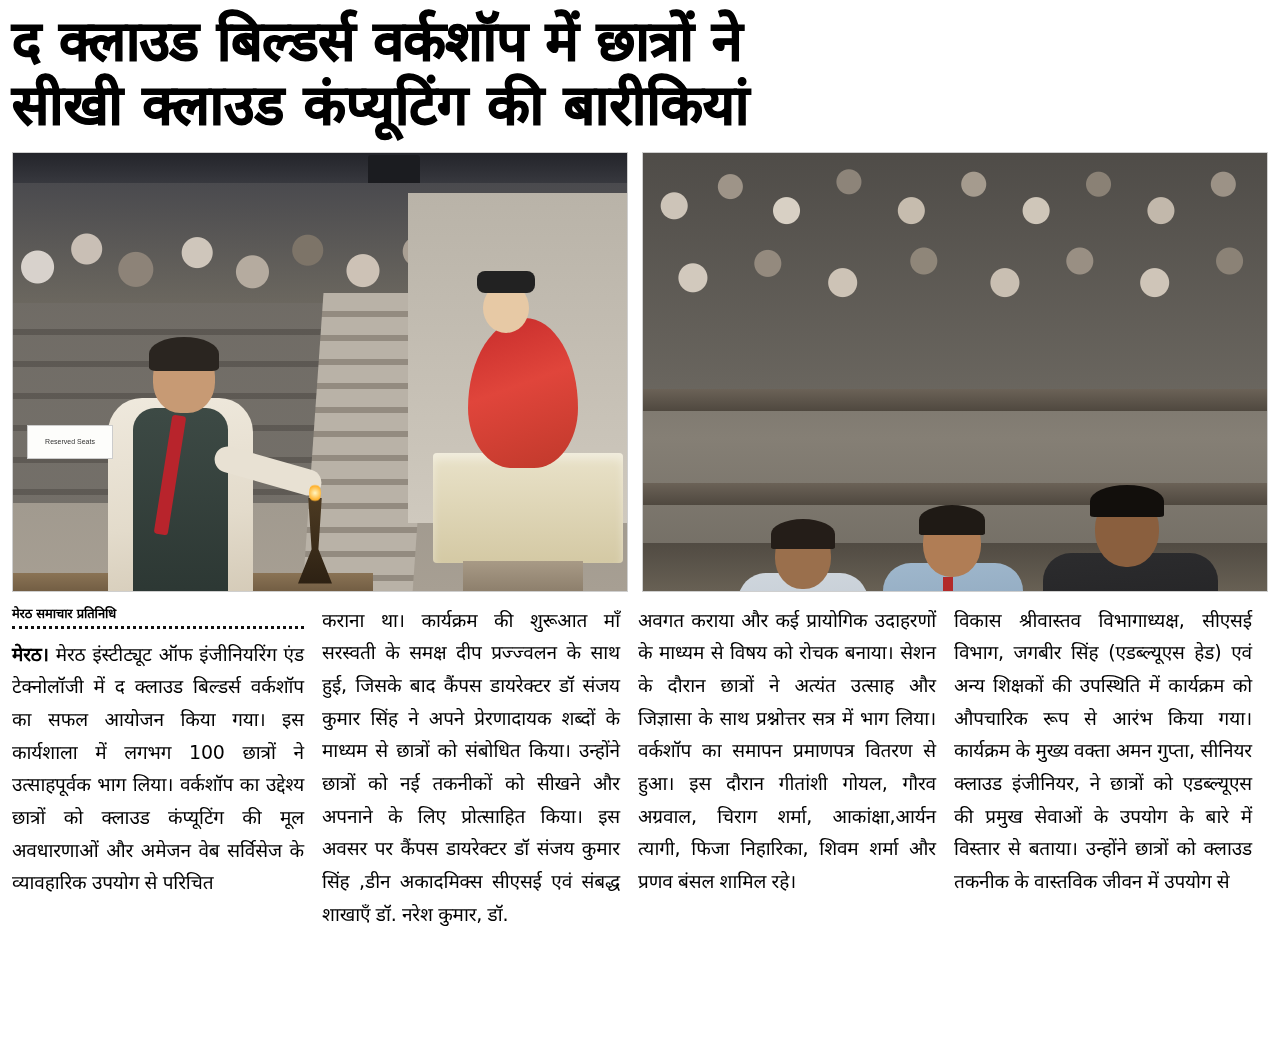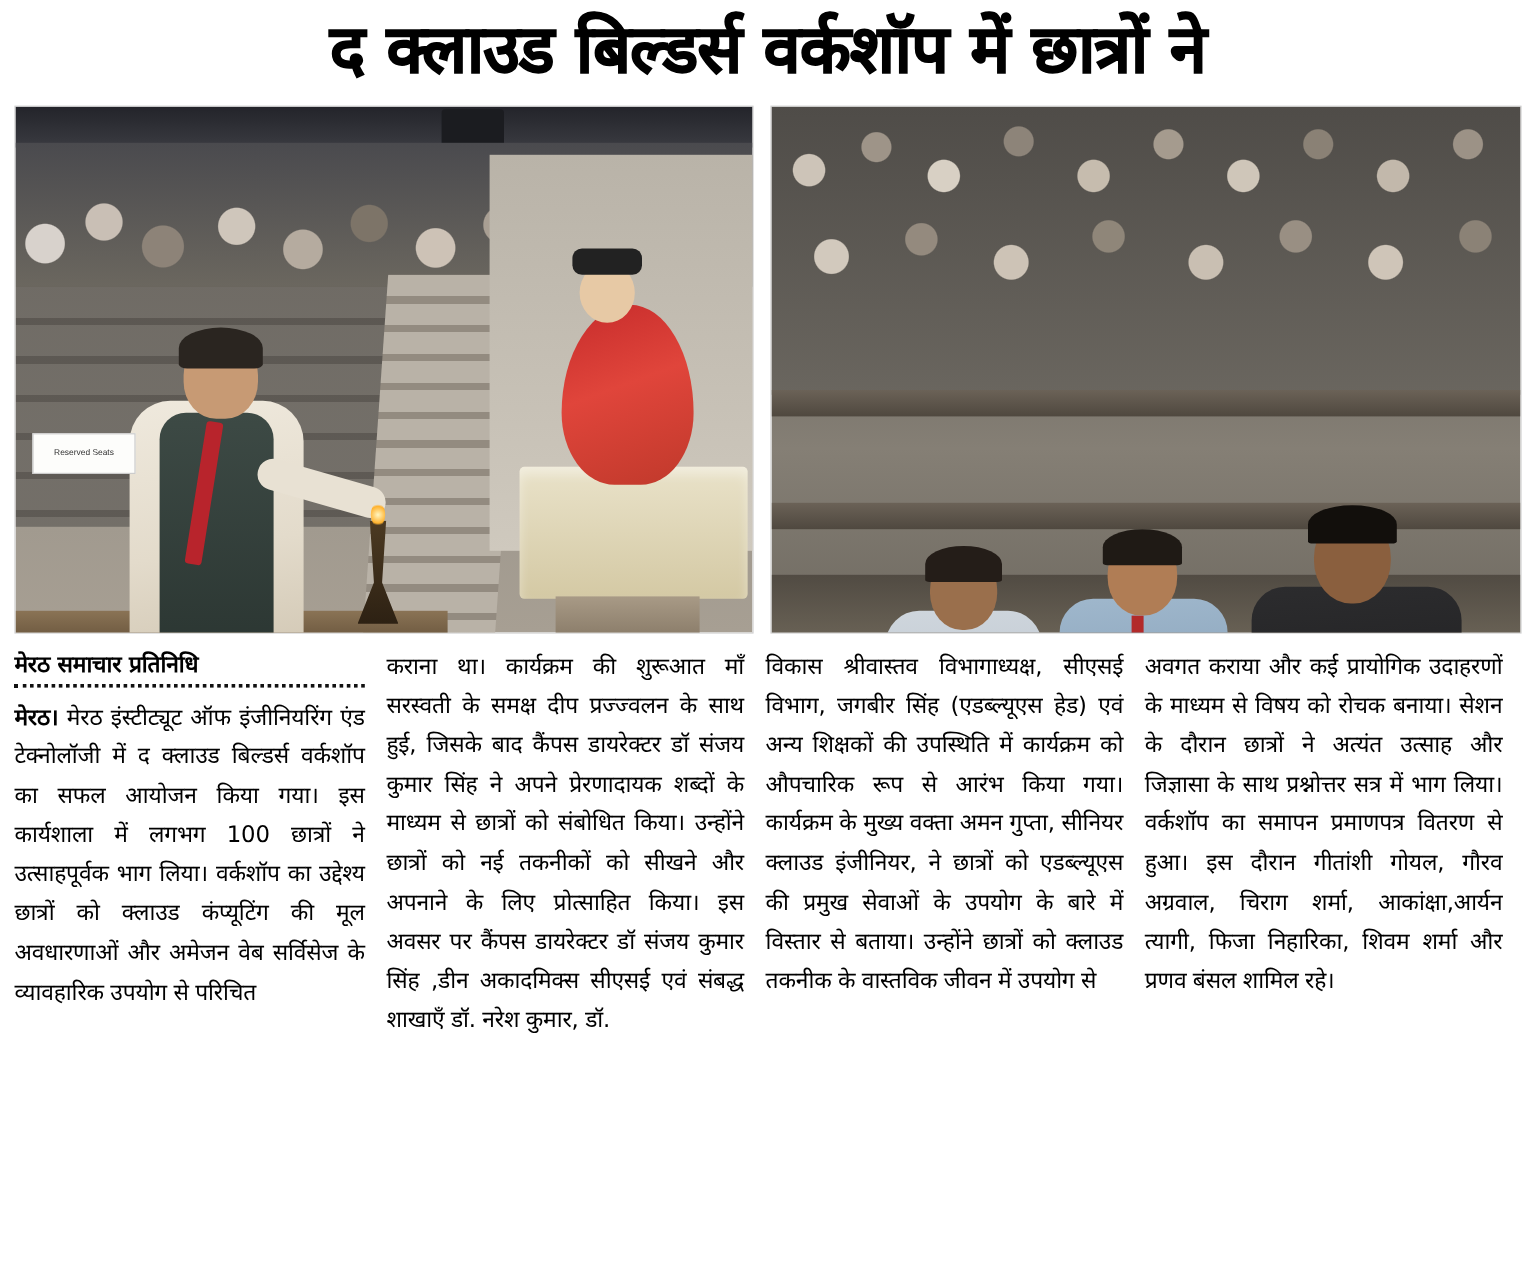--- a/index.html
+++ b/index.html
@@ -23,21 +23,21 @@
   }
 
   
   .headline {
     margin: 10px 0 0 0;
     font-family: "DejaVu Sans", sans-serif;
     font-weight: 700;
     font-size: 55px;
     line-height: 1.16;
     letter-spacing: -0.5px;
-    text-align: center;
+    text-align: left;
     color: #000;
     -webkit-text-stroke: 1.1px #000;
   }
   .headline .line {
     display: block;
     white-space: nowrap;
   }
   .headline .line2 { letter-spacing: 0.2px; }
 
   
@@ -239,21 +239,21 @@
     display: flex;
     gap: 18px;
     margin-top: 12px;
   }
   .col { width: 298px; }
   .col.c1 { width: 292px; }
 
   .byline {
     font-family: "DejaVu Sans", sans-serif;
     font-weight: 700;
-    font-size: 19px;
+    font-size: 13px;
     letter-spacing: -0.2px;
     margin: 0 0 3px 0;
   }
   .dotrule {
     border-top: 3px dotted #111;
     margin: 4px 0 9px 0;
     height: 0;
   }
   p.body {
     margin: 0;
@@ -269,20 +269,21 @@
   .col.c1 p.body { text-indent: 0; }
   .lead-strong { font-weight: 700; }
 </style>
 </head>
 <body>
 
 <div class="page">
 
   <h1 class="headline">
     <span class="line line1">द क्लाउड बिल्डर्स वर्कशॉप में छात्रों ने</span>
+    <span class="line line2">सीखी क्लाउड कंप्यूटिंग की बारीकियां</span>
   </h1>
 
   <div class="photos">
 
     <div class="photo left">
       <div class="p1">
         <div class="ceiling"></div>
         <div class="speaker"></div>
         <div class="crowd"></div>
         <div class="seats"></div>
@@ -335,22 +336,22 @@
       <div class="byline">मेरठ समाचार प्रतिनिधि</div>
       <div class="dotrule"></div>
       <p class="body lead"><span class="lead-strong">मेरठ।</span> <span>मेरठ इंस्टीट्यूट ऑफ इंजीनियरिंग एंड टेक्नोलॉजी में द क्लाउड बिल्डर्स वर्कशॉप का सफल आयोजन किया गया। इस कार्यशाला में लगभग 100 छात्रों ने उत्साहपूर्वक भाग लिया। वर्कशॉप का उद्देश्य छात्रों को क्लाउड कंप्यूटिंग की मूल अवधारणाओं और अमेजन वेब सर्विसेज के व्यावहारिक उपयोग से परिचित</span></p>
     </div>
 
     <div class="col">
       <p class="body">कराना था। कार्यक्रम की शुरूआत माँ सरस्वती के समक्ष दीप प्रज्ज्वलन के साथ हुई, जिसके बाद कैंपस डायरेक्टर डॉ संजय कुमार सिंह ने अपने प्रेरणादायक शब्दों के माध्यम से छात्रों को संबोधित किया। उन्होंने छात्रों को नई तकनीकों को सीखने और अपनाने के लिए प्रोत्साहित किया। इस अवसर पर कैंपस डायरेक्टर डॉ संजय कुमार सिंह ,डीन अकादमिक्स सीएसई एवं संबद्ध शाखाएँ डॉ. नरेश कुमार, डॉ.</p>
     </div>
 
     <div class="col">
+      <p class="body">अवगत कराया और कई प्रायोगिक उदाहरणों के माध्यम से विषय को रोचक बनाया। सेशन के दौरान छात्रों ने अत्यंत उत्साह और जिज्ञासा के साथ प्रश्नोत्तर सत्र में भाग लिया। वर्कशॉप का समापन प्रमाणपत्र वितरण से हुआ। इस दौरान गीतांशी गोयल, गौरव अग्रवाल, चिराग शर्मा, आकांक्षा,आर्यन त्यागी, फिजा निहारिका, शिवम शर्मा और प्रणव बंसल शामिल रहे।</p>
+    </div>
+
+    <div class="col">
       <p class="body">विकास श्रीवास्तव विभागाध्यक्ष, सीएसई विभाग, जगबीर सिंह (एडब्ल्यूएस हेड) एवं अन्य शिक्षकों की उपस्थिति में कार्यक्रम को औपचारिक रूप से आरंभ किया गया। कार्यक्रम के मुख्य वक्ता अमन गुप्ता, सीनियर क्लाउड इंजीनियर, ने छात्रों को एडब्ल्यूएस की प्रमुख सेवाओं के उपयोग के बारे में विस्तार से बताया। उन्होंने छात्रों को क्लाउड तकनीक के वास्तविक जीवन में उपयोग से</p>
     </div>
 
-    <div class="col">
-      <p class="body">अवगत कराया और कई प्रायोगिक उदाहरणों के माध्यम से विषय को रोचक बनाया। सेशन के दौरान छात्रों ने अत्यंत उत्साह और जिज्ञासा के साथ प्रश्नोत्तर सत्र में भाग लिया। वर्कशॉप का समापन प्रमाणपत्र वितरण से हुआ। इस दौरान गीतांशी गोयल, गौरव अग्रवाल, चिराग शर्मा, आकांक्षा,आर्यन त्यागी, फिजा निहारिका, शिवम शर्मा और प्रणव बंसल शामिल रहे।</p>
-    </div>
-
   </div>
 
 </div>
 
 </body></html>

